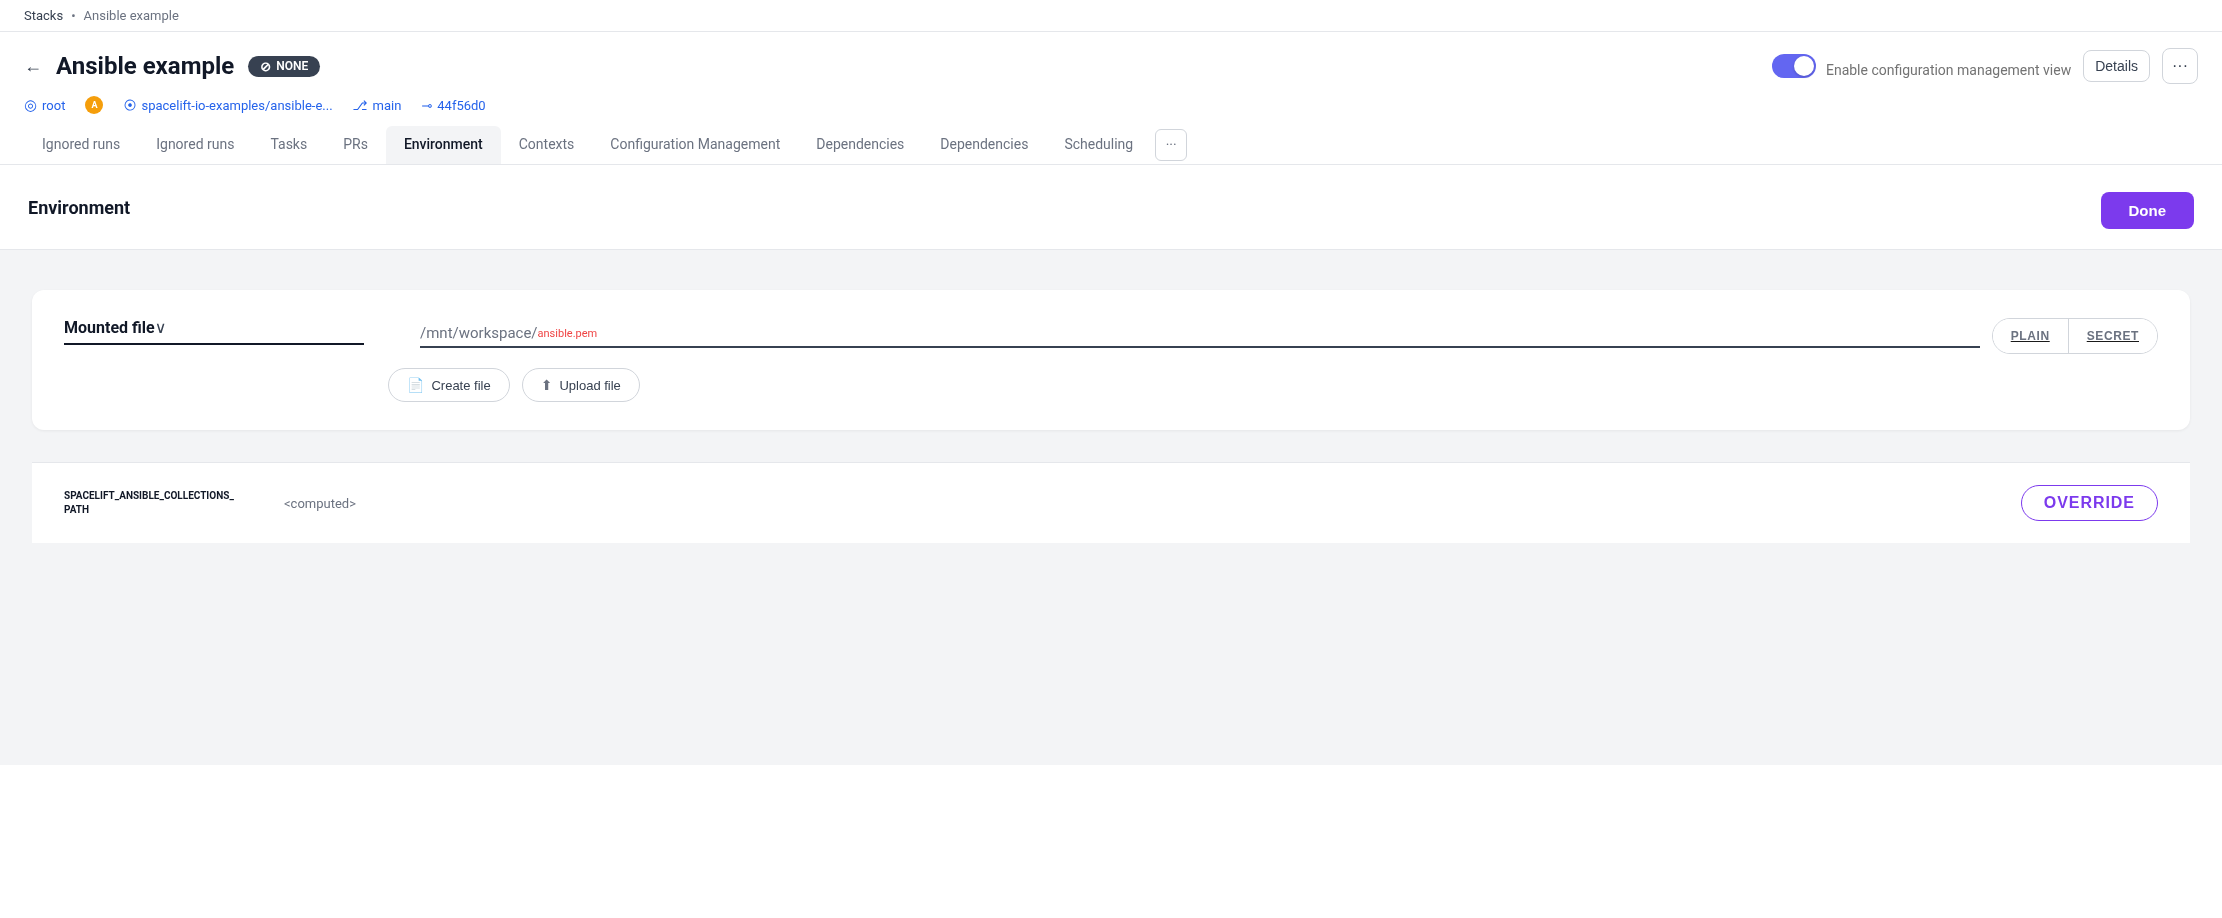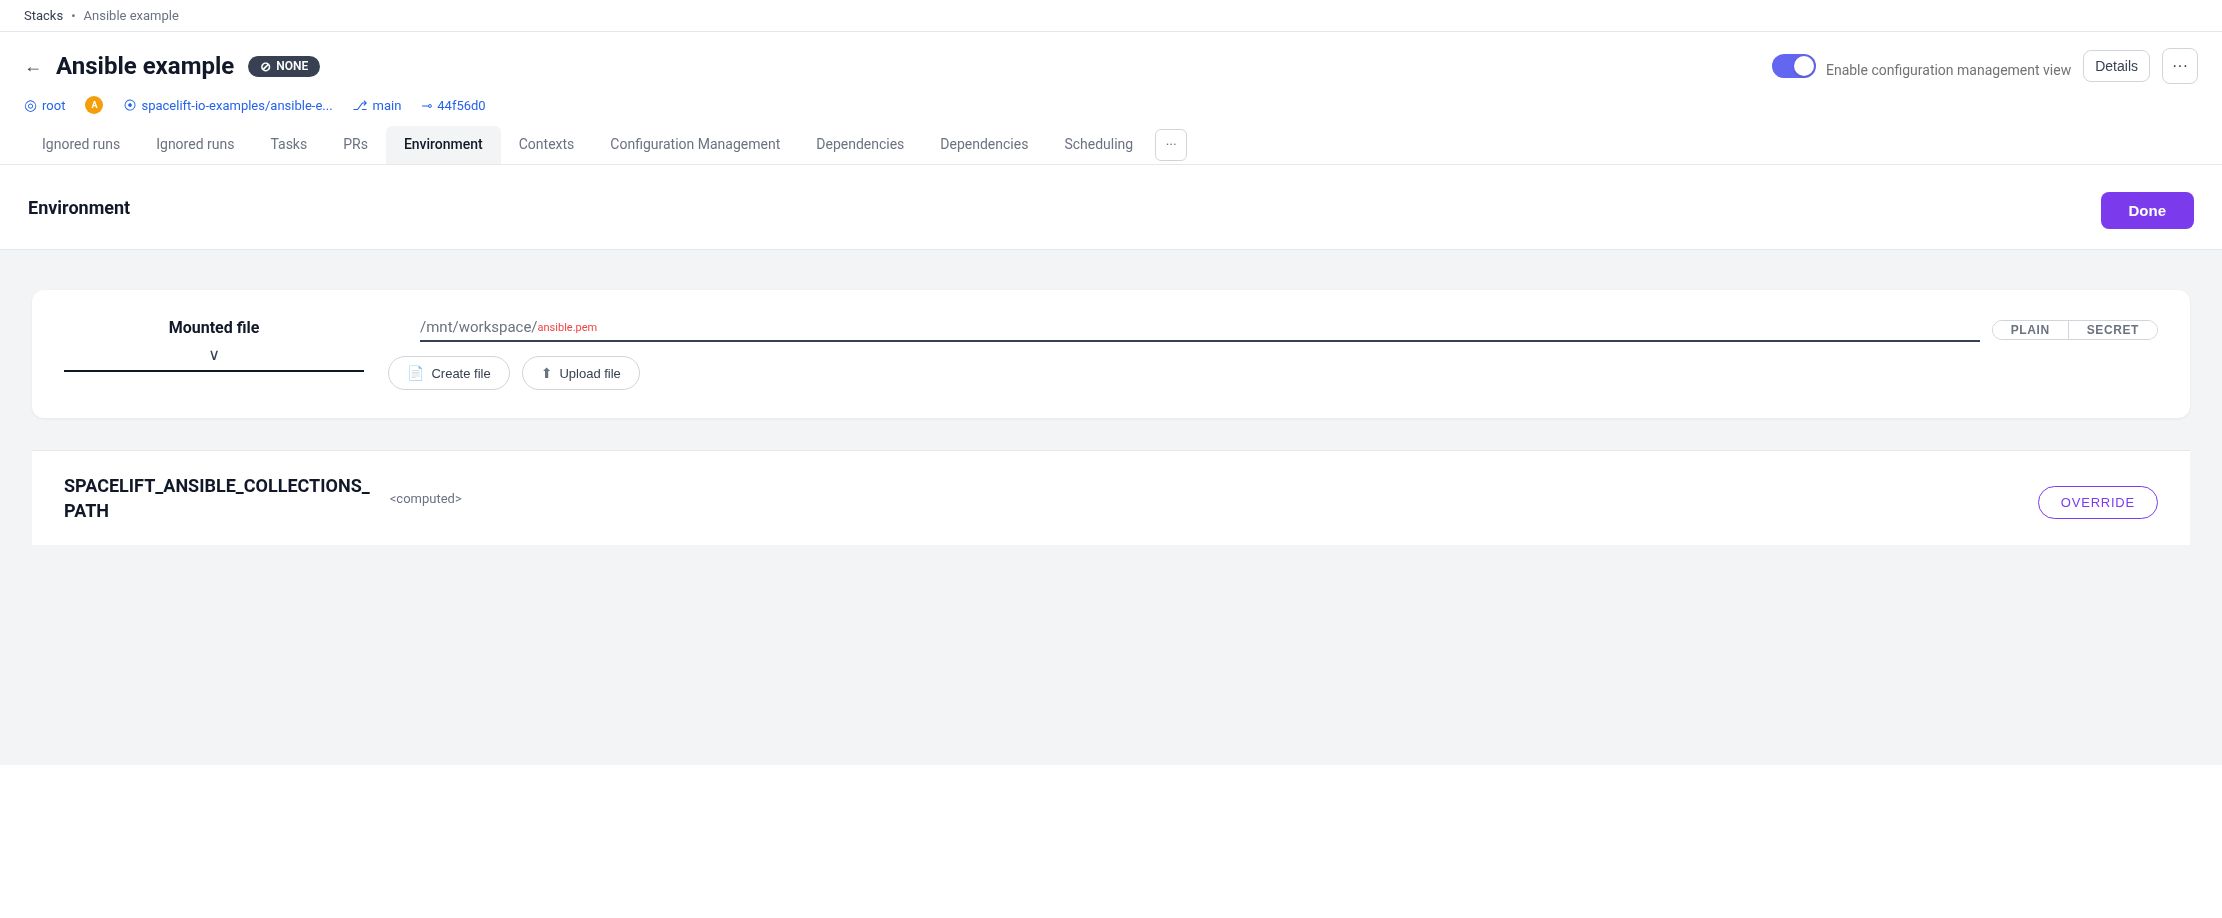--- a/index.html
+++ b/index.html
@@ -222,25 +222,24 @@
       box-shadow: 0 1px 3px rgba(0,0,0,0.06);
       margin-bottom: 0;
     }
     .mounted-file-left {
       flex: 0 0 auto;
       min-width: 300px;
     }
     .mounted-file-dropdown {
       display: flex;
       align-items: center;
-      gap: 8px;
+      gap: 0;
       cursor: pointer;
       border-bottom: 2px solid #111827;
       padding-bottom: 6px;
-      flex-direction: column;
     }
     .mounted-file-dropdown-label {
       font-size: 16px;
       font-weight: 700;
       color: #111827;
     }
     .chevron-icon { font-size: 16px; color: #374151; }
 
     .mounted-file-right {
       flex: 1;
@@ -252,21 +251,22 @@
       display: flex;
       align-items: center;
       gap: 12px;
     }
 
     .plain-secret-group {
       display: flex;
       border: 1.5px solid #d1d5db;
       border-radius: 22px;
       overflow: hidden;
-      height: 20px;
+      height: 36px;
+      text-decoration: underline;
     }
     .plain-secret-btn {
       padding: 0 18px;
       font-size: 12px;
       font-weight: 600;
       letter-spacing: 0.05em;
       cursor: pointer;
       background: #fff;
       border: none;
       color: #6b7280;
@@ -299,42 +299,41 @@
     }
     .env-var-row {
       background: #fff;
       border-top: 1px solid #e5e7eb;
       padding: 22px 32px;
       display: flex;
       align-items: center;
       gap: 20px;
     }
     .env-var-name {
-      font-size: 18px;
+      font-size: 10px;
       font-weight: 700;
       color: #111827;
       min-width: 200px;
       line-height: 1.4;
     }
     .env-var-value {
       font-size: 13px;
       color: #6b7280;
       flex: 1;
     }
     .override-btn {
       border: 1.5px solid #7c3aed;
       border-radius: 22px;
       background: #fff;
       color: #7c3aed;
       padding: 8px 22px;
-      font-size: 13px;
-      font-weight: 400;
+      font-size: 16px;
+      font-weight: 700;
       letter-spacing: 0.06em;
       cursor: pointer;
-      margin-top: 8px;
     }
 
     
     .path-display {
       display: flex;
       align-items: center;
       border-bottom: 2px solid #374151;
       padding-bottom: 4px;
       flex: 1;
       margin-left: 32px;

